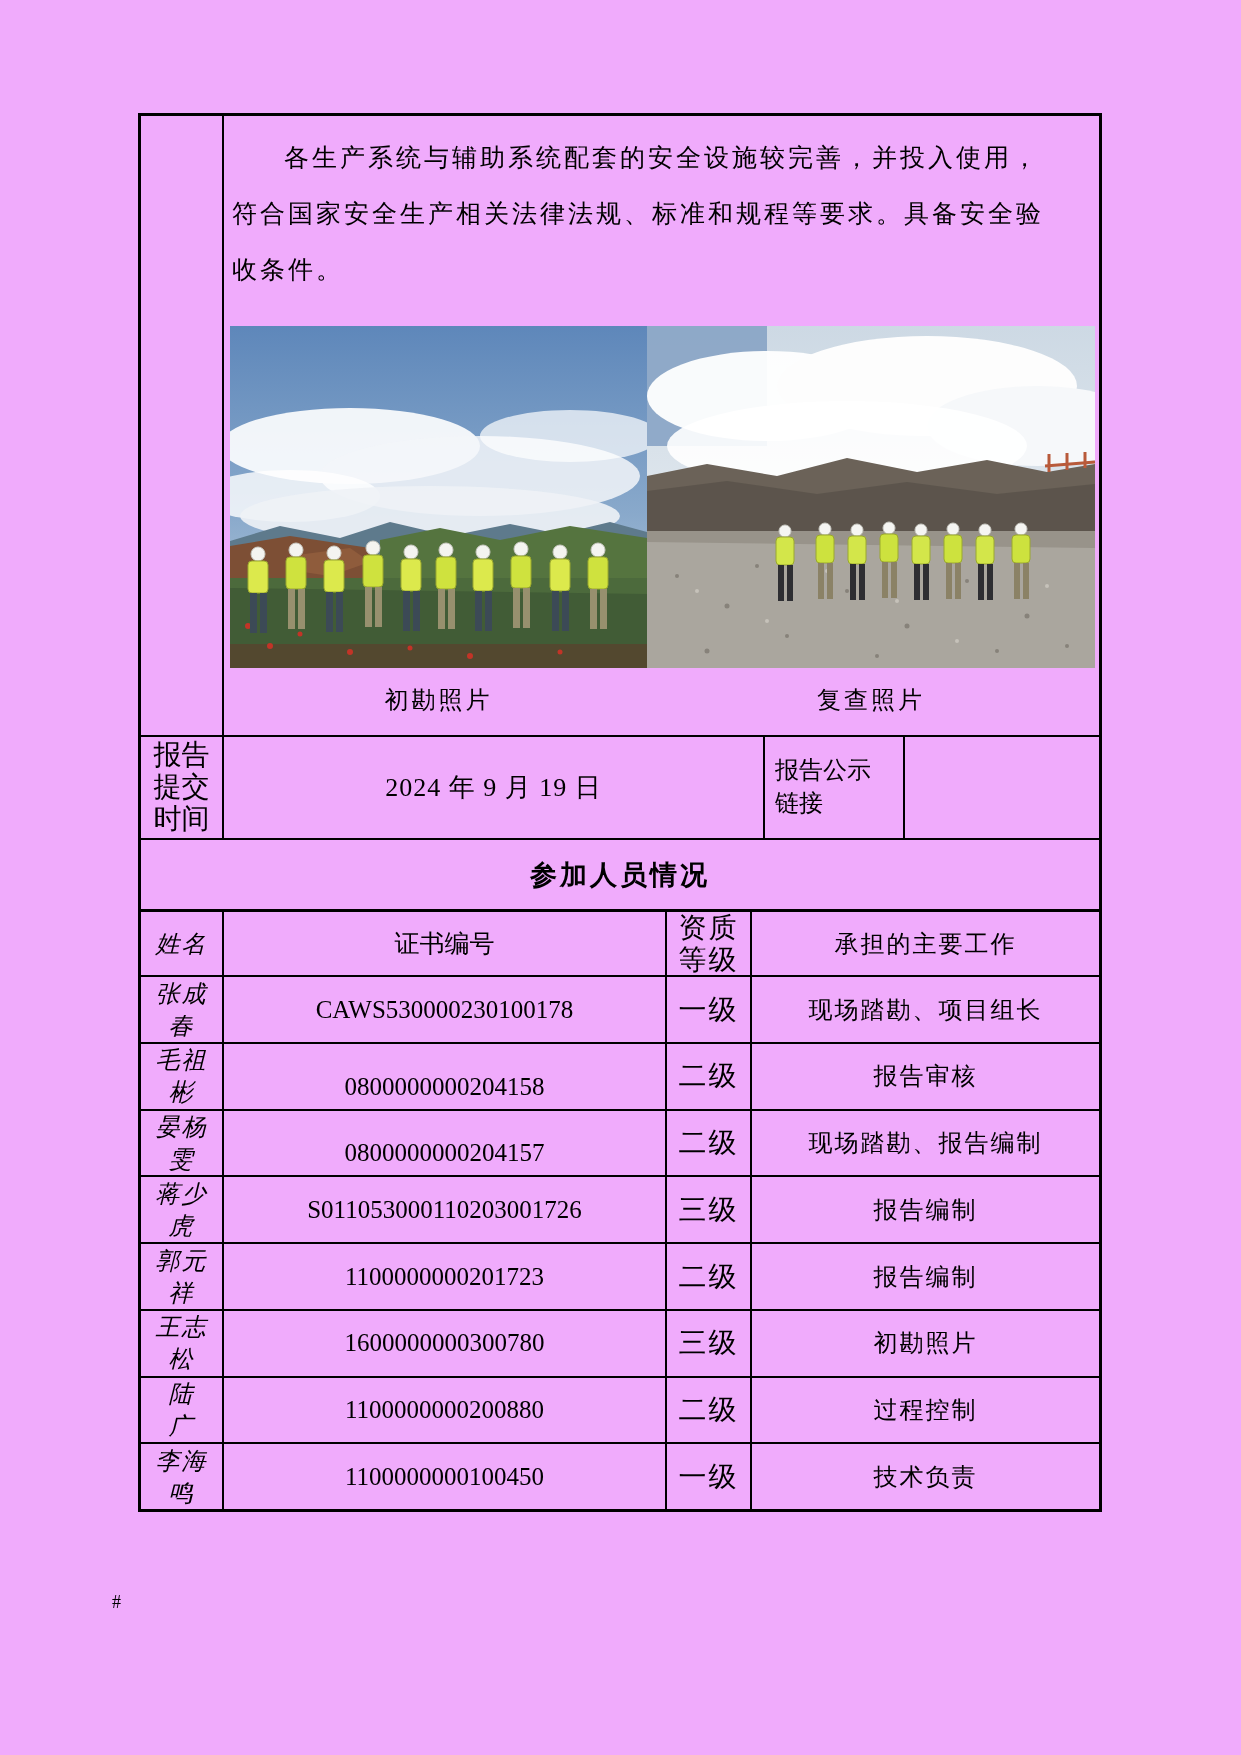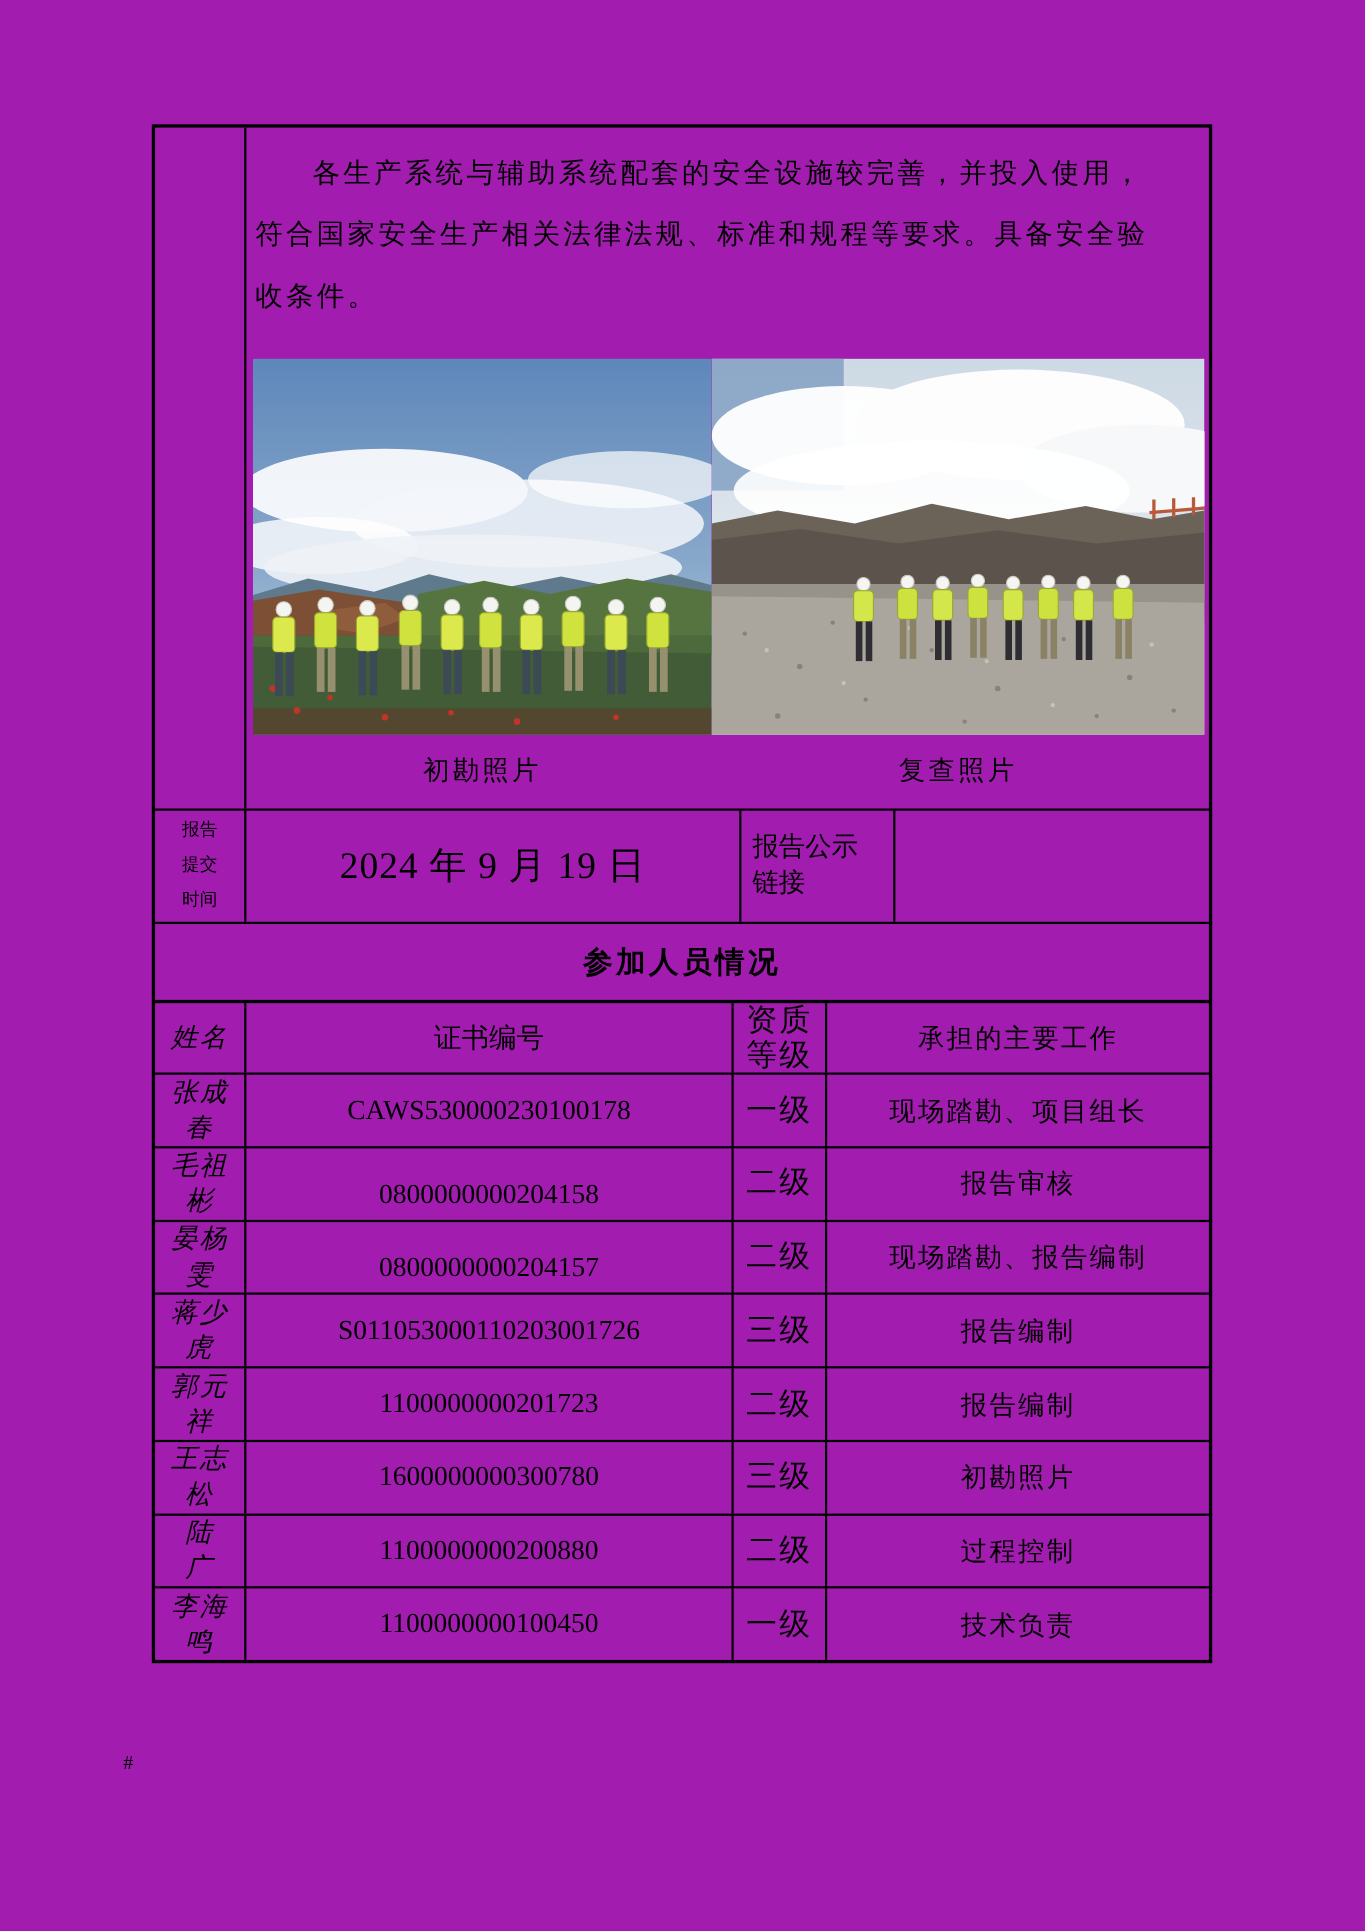--- a/index.html
+++ b/index.html
@@ -1,20 +1,20 @@
 <!DOCTYPE html>
 <html><head>
 <meta charset="utf-8">
 <title>Document</title>
 <style>
   html,body{margin:0;padding:0;background:#888;}
   .sheet{
     position:relative;
     width:1241px;height:1755px;
-    background:#a21caf;
+    background:#f0abfc;
     font-family:"Liberation Serif","DejaVu Serif",serif;
     color:#000;
     overflow:hidden;
   }
   .doc-table{
     position:absolute;
     left:138px;top:113px;
     width:964px;height:1399px;
     border:3px solid #000;
     box-sizing:border-box;
@@ -37,25 +37,25 @@
   .photo-left{width:417px;}
   .photo-right{width:448px;}
   .captions-row{display:flex;margin-left:6px;height:64px;align-items:center;}
   .caption{font-size:24px;letter-spacing:3px;text-align:center;}
   .caption-left{width:417px;}
   .caption-right{width:448px;}
 
   
   .sec-b{height:103px;border-top:2px solid #000;}
   .b-label{width:83px;border-right:2px solid #000;
-    font-size:16px;line-height:32px;white-space:pre-line;
+    font-size:28px;line-height:32px;white-space:pre-line;
     display:flex;align-items:center;justify-content:center;text-align:left;}
-  .b-date{width:450px;border-right:2px solid #000;
+  .b-date{width:541px;border-right:2px solid #000;
     display:flex;align-items:center;justify-content:center;
-    font-size:34px;letter-spacing:1px;}
+    font-size:26px;letter-spacing:1px;}
   .b-linklabel{width:140px;border-right:2px solid #000;
     font-size:24px;line-height:33px;white-space:pre-line;
     display:flex;align-items:center;padding-left:10px;}
   .b-link{flex:1;display:flex;align-items:center;justify-content:center;
     font-size:25px;letter-spacing:1px;}
 
   
   .sec-c{height:72px;border-top:2px solid #000;
     display:flex;align-items:center;justify-content:center;}
   .banner{

